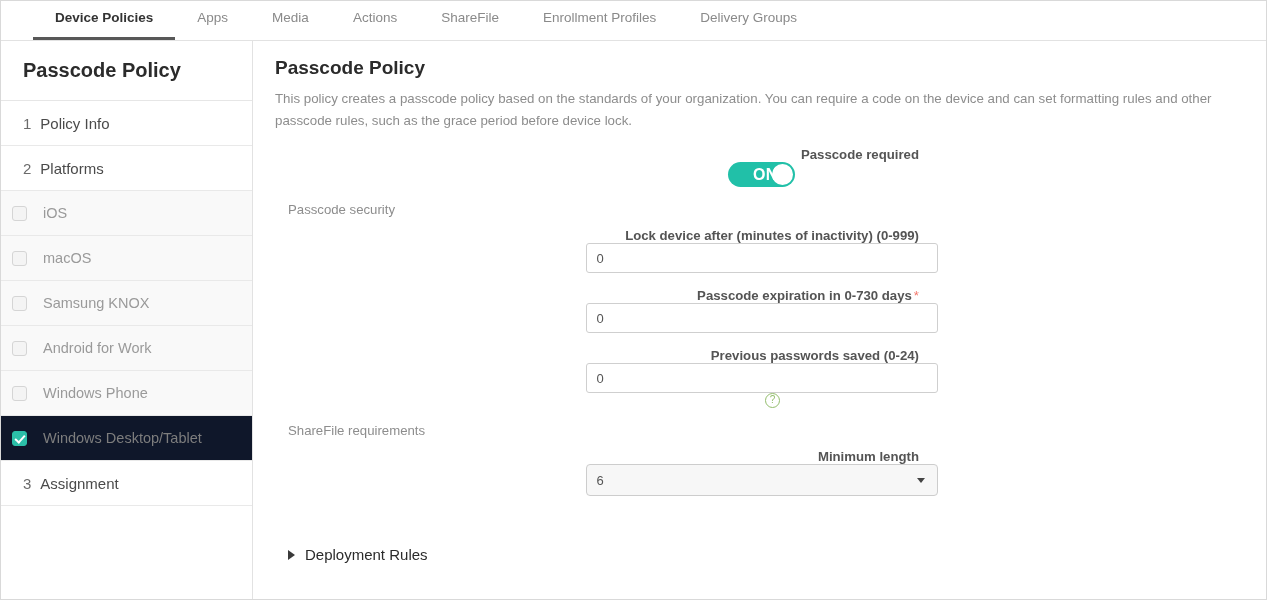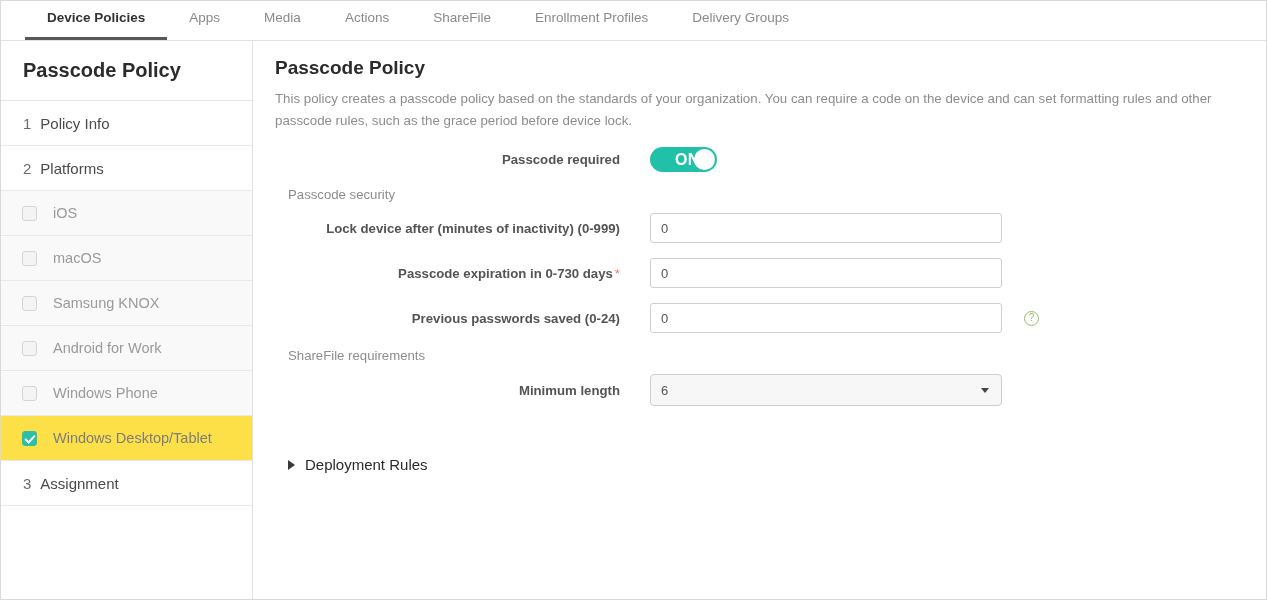--- a/index.html
+++ b/index.html
@@ -23,21 +23,21 @@
 
   
   .tabbar {
     position: relative;
     height: 40px;
     box-sizing: border-box;
     border-bottom: 1px solid #e2e2e2;
     background: #ffffff;
     display: flex;
     align-items: flex-start;
-    padding-left: 24px;
+    padding-left: 32px;
   }
   .tab {
     position: relative;
     height: 39px;
     line-height: 34px;
     padding: 0 22px;
     font-size: 13.5px;
     color: #8a8a8a;
     white-space: nowrap;
     cursor: pointer;
@@ -101,27 +101,27 @@
     color: #6b6b6b;
   }
   .nav-row.step .step-num {
     color: #6b6b6b;
     margin-right: 9px;
   }
   .nav-row.step .step-label {
     color: #4a4a4a;
   }
   .nav-row.platform {
-    padding-left: 21px;
+    padding-left: 11px;
     background: #f9f9f9;
     font-size: 14.5px;
     color: #9a9a9a;
   }
   .nav-row.platform.selected {
-    background: #fde047;
+    background: #0f172a;
     color: #7d7d7d;
   }
   .chk {
     width: 15px;
     height: 15px;
     min-width: 15px;
     box-sizing: border-box;
     border: 1px solid #d5d5d5;
     border-radius: 3px;
     background: #f4f4f4;
@@ -169,20 +169,21 @@
     line-height: 1.62;
     max-width: 985px;
     margin: 0 0 16px 0;
   }
 
   
   .form-row {
     display: flex;
     align-items: center;
     margin-bottom: 15px;
+    flex-direction: column;
   }
   .form-label {
     width: 375px;
     min-width: 375px;
     text-align: right;
     padding-right: 30px;
     box-sizing: border-box;
     font-size: 13.2px;
     font-weight: bold;
     color: #545454;

